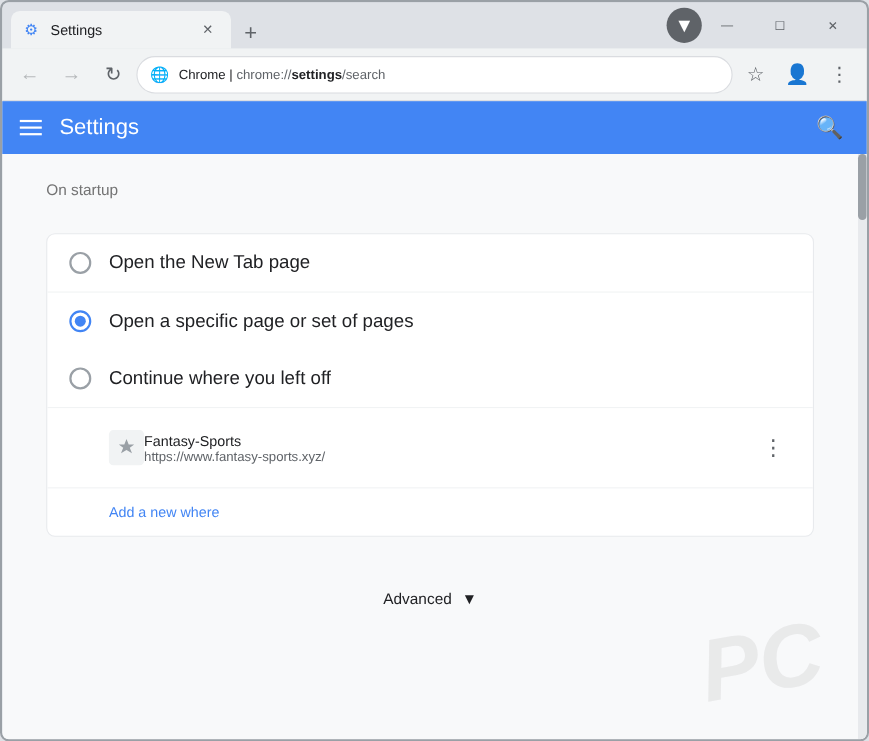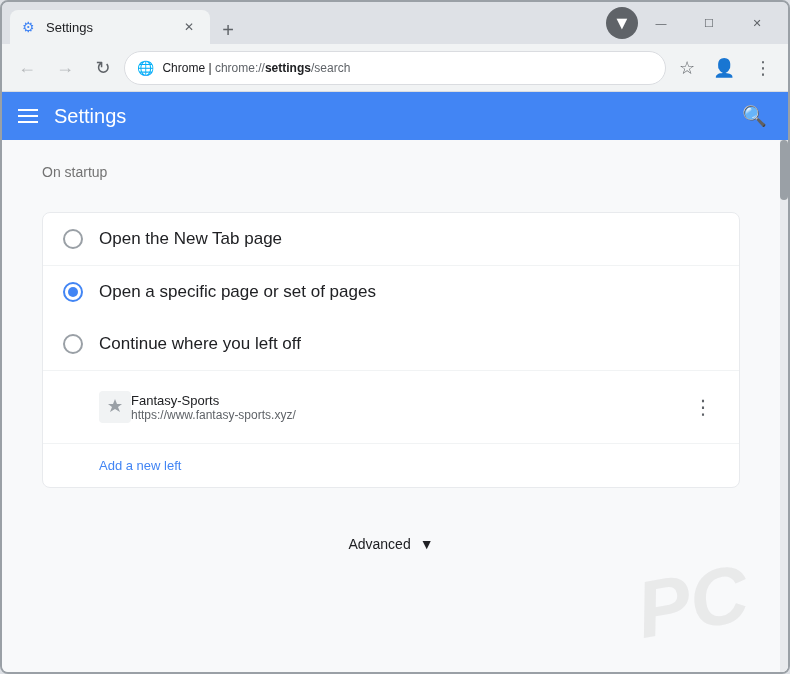--- a/index.html
+++ b/index.html
@@ -493,21 +493,21 @@
               <div class="page-name">Fantasy-Sports</div>
               <div class="page-url">https://www.fantasy-sports.xyz/</div>
             </div>
             <div class="more-btn">
               <span>⋮</span>
             </div>
           </div>
         </div>
 
         <div class="action-links">
-          <a class="action-link">Add a new left</a>
+          <a class="action-link">Add a new where</a>
         </div>
 
       </div>
 
       <div class="advanced-section">
         <div class="advanced-btn">
           <span>Advanced</span>
           <span>▼</span>
         </div>
       </div>

